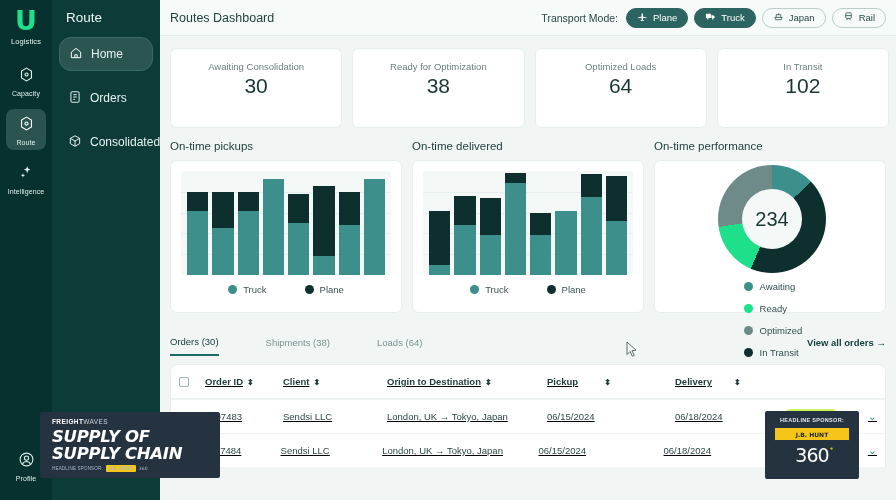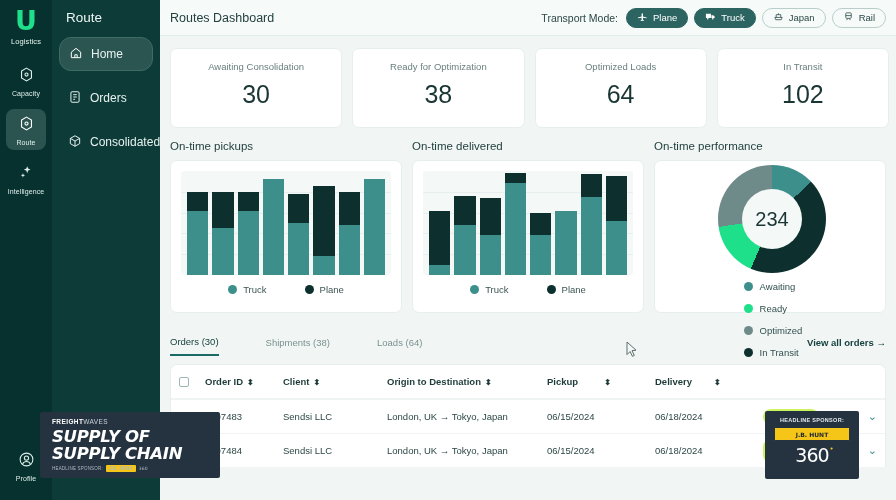--- a/index.html
+++ b/index.html
@@ -73,21 +73,21 @@
   .chip svg { width: 11px; height: 11px; }
 
   
   .kpis { display: flex; gap: 10px; padding: 12px 7px 0 10px; }
   .kpi {
     flex: 1; height: 80px; background: #ffffff; border-radius: 7px;
     border: 1px solid #e6efee;
     display: flex; flex-direction: column; align-items: center; padding-top: 12px;
   }
   .kpi .k-label { font-size: 9.5px; color: #6a807e; }
-  .kpi .k-value { font-size: 25px; color: #193634; margin-top: 8px; font-weight: normal; }
+  .kpi .k-value { font-size: 21px; color: #193634; margin-top: 2px; font-weight: normal; }
 
   
   .chart-heads { display:flex; gap:10px; padding: 12px 10px 0 10px; }
   .chart-heads > div { flex:1; font-size: 11.5px; color:#22403e; }
   .charts { display: flex; gap: 10px; padding: 8px 10px 0 10px; }
   .card {
     flex: 1; height: 153px; background:#ffffff; border-radius: 7px; border: 1px solid #e6efee;
     padding: 10px 10px 6px 10px; display:flex; flex-direction:column;
   }
   .plot { position: relative; height: 104px; background: #f4f9f8; border-radius:3px; }
@@ -114,27 +114,27 @@
 
   
   .overview { padding: 12px 10px 0 10px; }
   .ov-title { font-size: 12.5px; color:#22403e; }
   .tabs { display:flex; align-items:center; margin-top: 11px; position:relative; }
   .tab { font-size:9.5px; color:#7b918f; margin-right: 47px; padding-bottom:7px; cursor:pointer; }
   .tab.active { color:#18413e; border-bottom: 2px solid #1b6b64; }
   .viewall { margin-left:auto; font-size:9.5px; color:#16423f; font-weight:bold; cursor:pointer; padding-bottom:7px;}
   .table {
     margin: 8px 10px 0 10px; background:#fff; border-radius:7px 7px 0 0;
-    border:1px solid #e6efee; border-bottom:none; overflow:hidden;
+    border:1px solid #e6efee; border-bottom:none; overflow:hidden;text-decoration:underline;
   }
   .trow { display:flex; align-items:center; height:34px; padding: 0 8px; font-size:9.5px; color:#2d4846; }
   .thead { border-bottom:1px solid #edf3f2; font-weight:bold; color:#1d3b39; }
   .trow + .trow { border-top:1px solid #f0f5f4; }
   .c-chk { width:26px; } .c-id { width:78px; } .c-client { width:104px; }
-  .c-route { width:160px; } .c-pickup { width:108px; } .c-delivery { width:108px; }
+  .c-route { width:160px; } .c-pickup { width:128px; } .c-delivery { width:108px; }
   .c-status { flex:1; } .c-exp { width:26px; text-align:right; }
   .sort { display:inline-block; margin-left:4px; color:#1d3b39; font-size:8px; letter-spacing:-1px;}
   .chk { width:10px; height:10px; border:1px solid #9db5b3; border-radius:2px; }
   .badge {
     display:inline-flex; align-items:center; gap:4px;
     background:#ccf45f; color:#1d3b39; border-radius:9px; padding:3px 8px; font-size:9px;
   }
   .badge .tick { width:10px; height:10px; border-radius:50%; background:#14362f; color:#ccf45f;
     font-size:7px; display:flex; align-items:center; justify-content:center; }
   .row-accent { width:3px; height:34px; background:#1b6b64; margin-left:-8px; margin-right:5px; }

